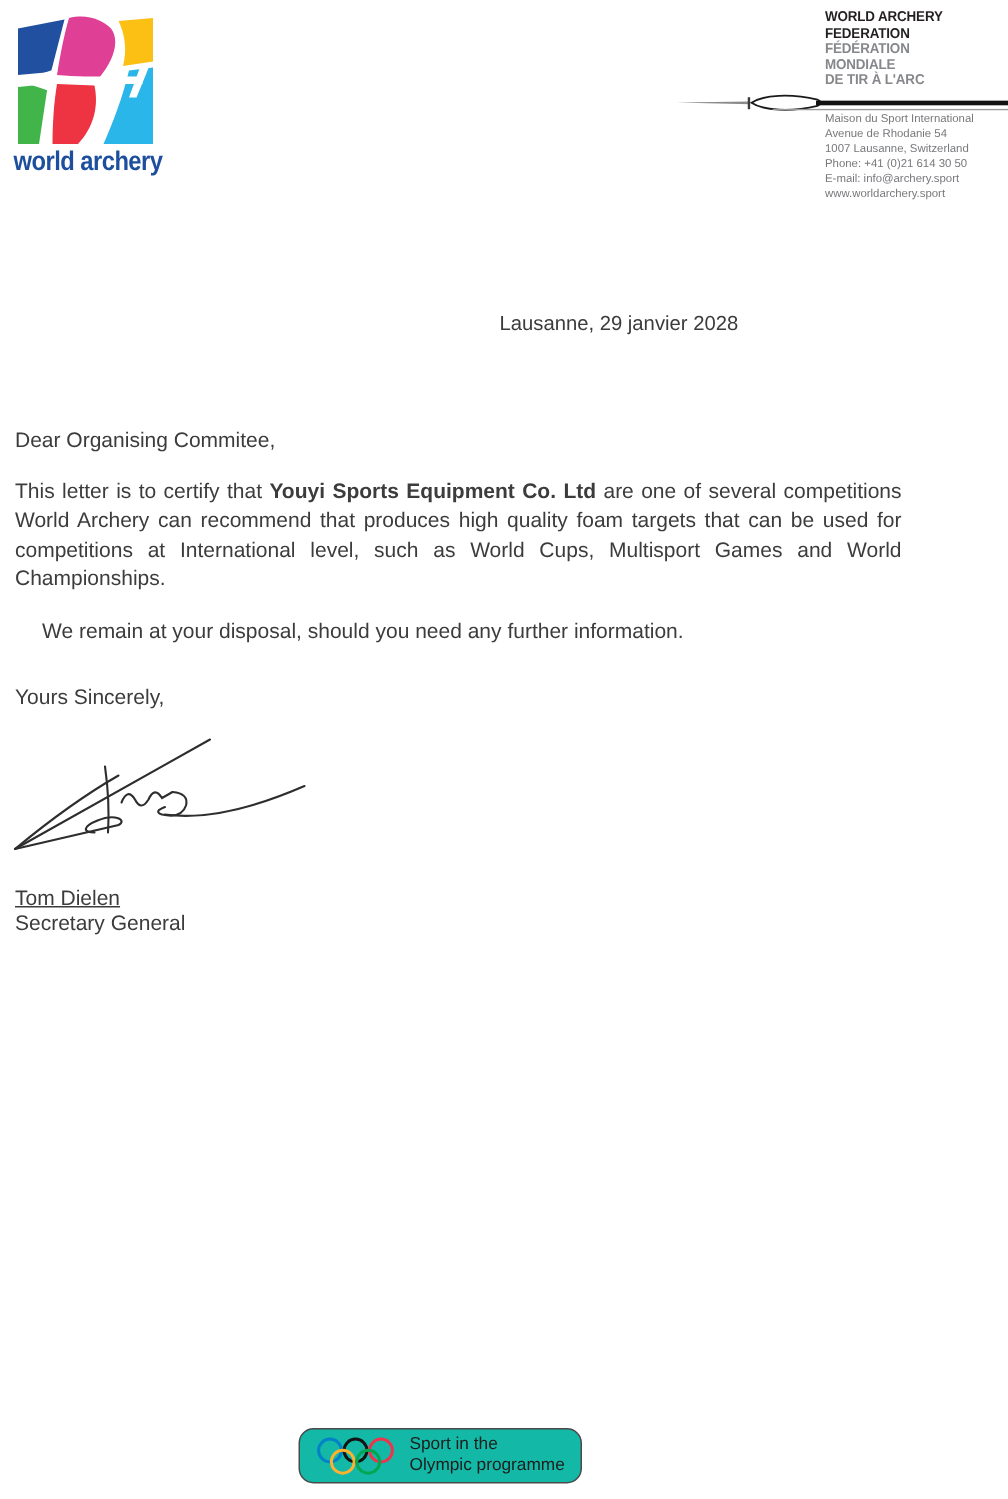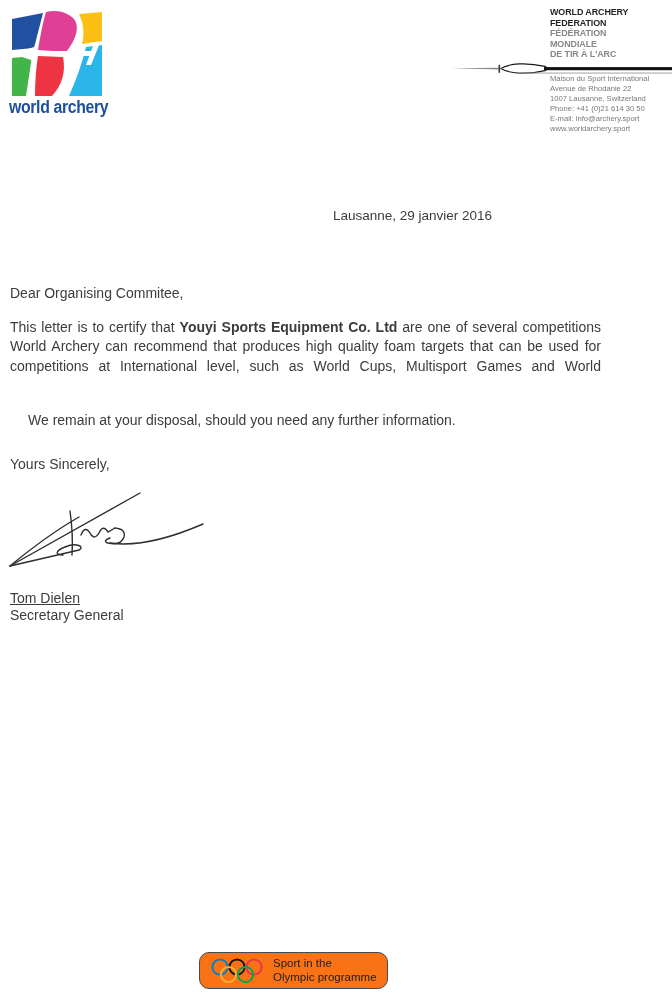--- a/index.html
+++ b/index.html
@@ -65,21 +65,21 @@
   .signer-name  { position: absolute; left: 10px; top: 590px; text-decoration: underline; }
   .signer-title { position: absolute; left: 10px; top: 607px; }
   b { font-weight: bold; }
 
   
   .olympic-badge {
     position: absolute; left: 199px; top: 952px;
     width: 189px; height: 37px;
     border: 1.5px solid #4a4a4a; border-radius: 10px;
     display: flex; align-items: center; gap: 9px;
-    padding: 0 10px; background: #f97316;
+    padding: 0 10px; background: #14b8a6;
   }
   .badge-text {
     font-size: 11.5px; line-height: 13.5px; color: #1d1d1d;
     white-space: nowrap;
   }
   .ring { fill: none; stroke-width: 2; }
 </style>
 </head>
 <body>
 
@@ -109,35 +109,36 @@
   <svg class="arrow-svg" width="229" height="20" viewBox="0 0 229 20" xmlns="http://www.w3.org/2000/svg">
     <polygon points="8,9.3 57,8.7 57,10.5" fill="#8a8a8a"></polygon>
     <rect x="55.5" y="5.8" width="1.6" height="8" fill="#3a3a3a"></rect>
     <path d="M58,9.5 C66,4.2 84,3.2 102,7.4 L105,9.5 L102,11.6 C84,15.8 66,14.8 58,9.5 Z" fill="#ffffff" stroke="#1a1a1a" stroke-width="1.2"></path>
     <rect x="101" y="8.1" width="128" height="3.1" fill="#121212"></rect>
     <rect x="72" y="13.6" width="157" height="0.9" fill="#9a9a9a"></rect>
   </svg>
 
   <div class="address">
     <div>Maison du Sport International</div>
-    <div>Avenue de Rhodanie 22</div>
+    <div>Avenue de Rhodanie 54</div>
     <div>1007 Lausanne, Switzerland</div>
     <div>Phone: +41 (0)21 614 30 50</div>
     <div>E-mail: info@archery.sport</div>
     <div>www.worldarchery.sport</div>
   </div>
 
-  <div class="body-text dateline">Lausanne, 29 janvier 2016</div>
+  <div class="body-text dateline">Lausanne, 29 janvier 2028</div>
 
   <div class="body-text salutation">Dear Organising Commitee,</div>
 
   <div class="body-text para1">
     <div class="jline"><span>This letter is to certify that </span><b>Youyi Sports Equipment Co. Ltd</b><span> are one of several competitions</span></div>
     <div class="jline">World Archery can recommend that produces high quality foam targets that can be used for</div>
     <div class="jline">competitions at International level, such as World Cups, Multisport Games and World</div>
+    <div class="jline-last">Championships.</div>
   </div>
 
   <div class="body-text para2">We remain at your disposal, should you need any further information.</div>
 
   <div class="body-text closing">Yours Sincerely,</div>
 
   <svg class="signature-svg" width="212" height="84" viewBox="0 0 212 84" xmlns="http://www.w3.org/2000/svg">
     <g fill="none" stroke="#2e2e2e" stroke-width="1.4" stroke-linecap="round">
       <path d="M7,79 L137,6"></path>
       <path d="M7,79 C30,60 55,42 76,30"></path>

